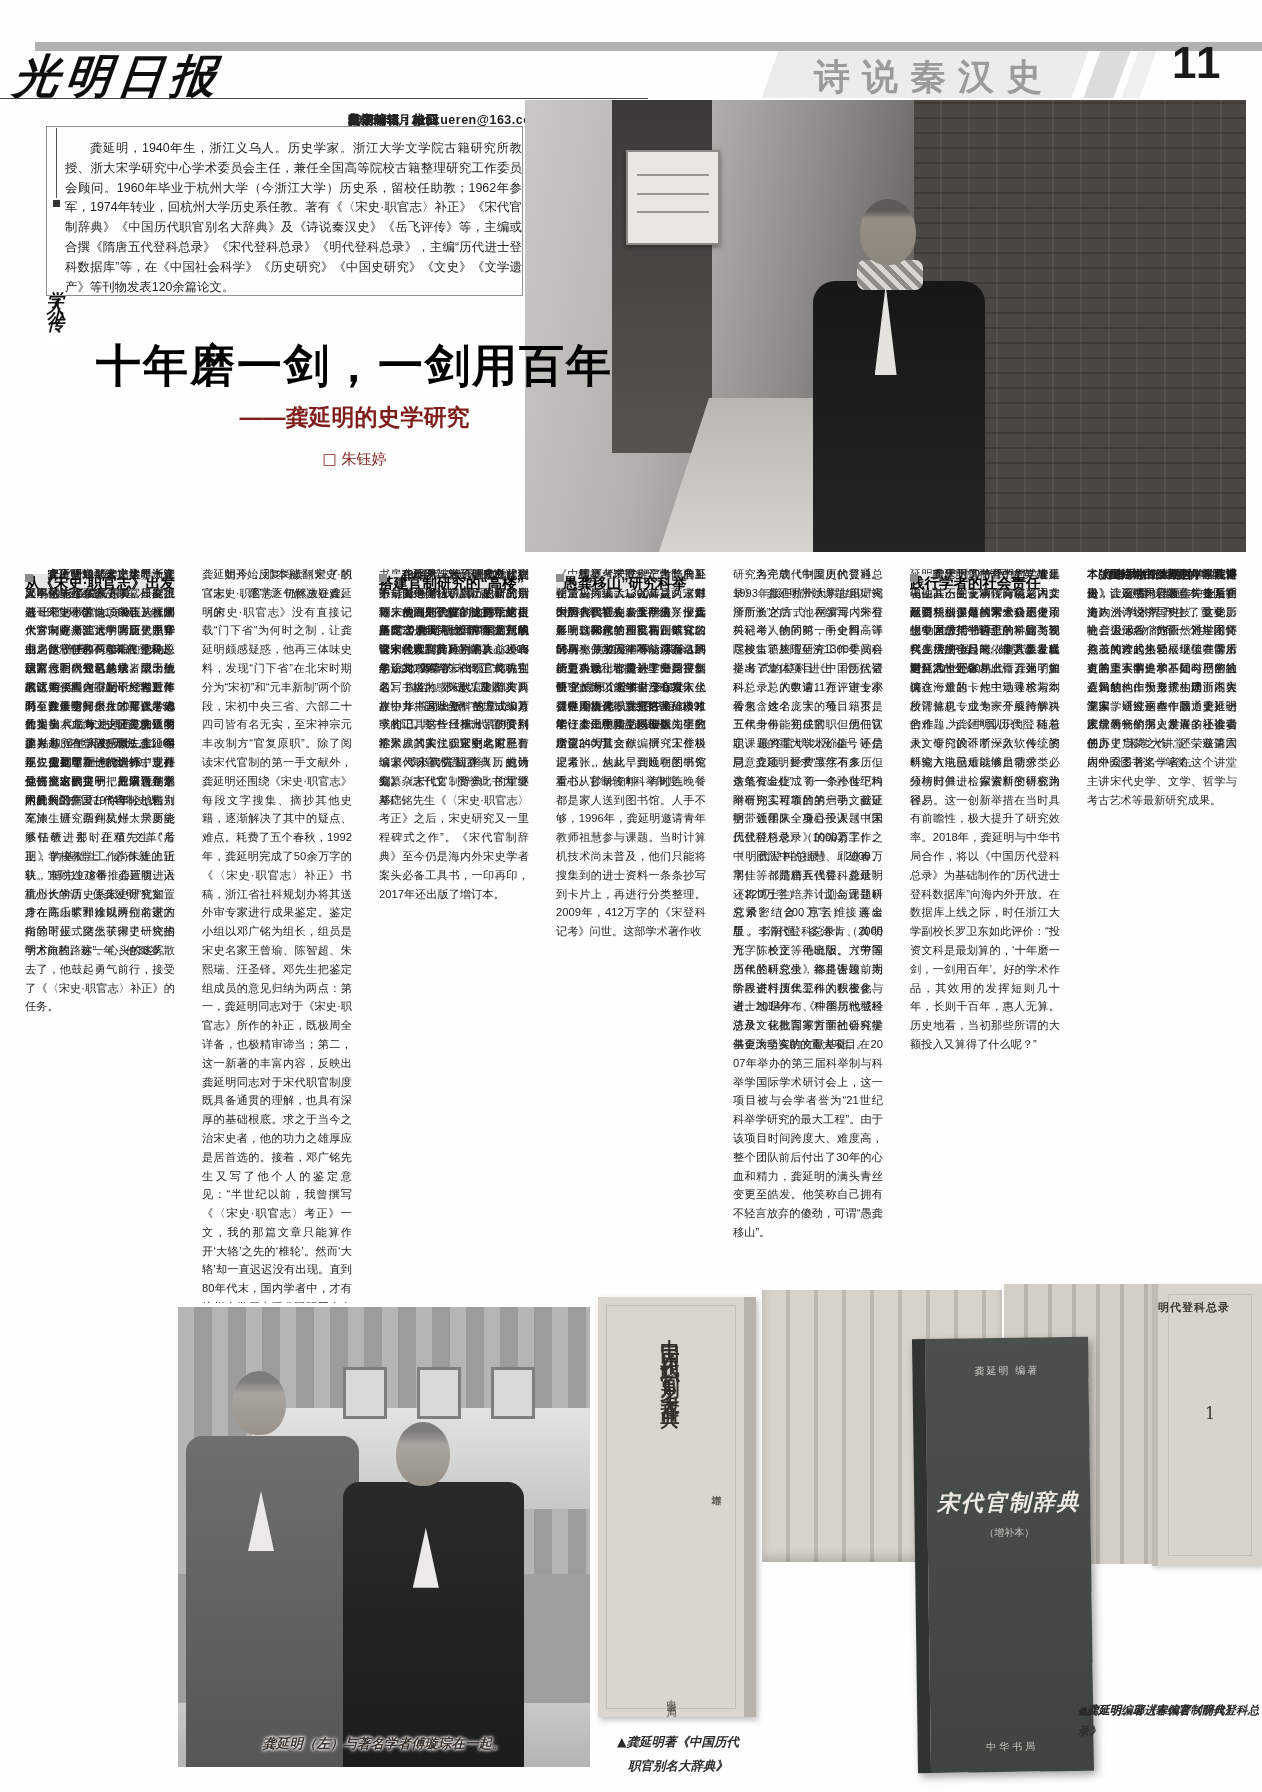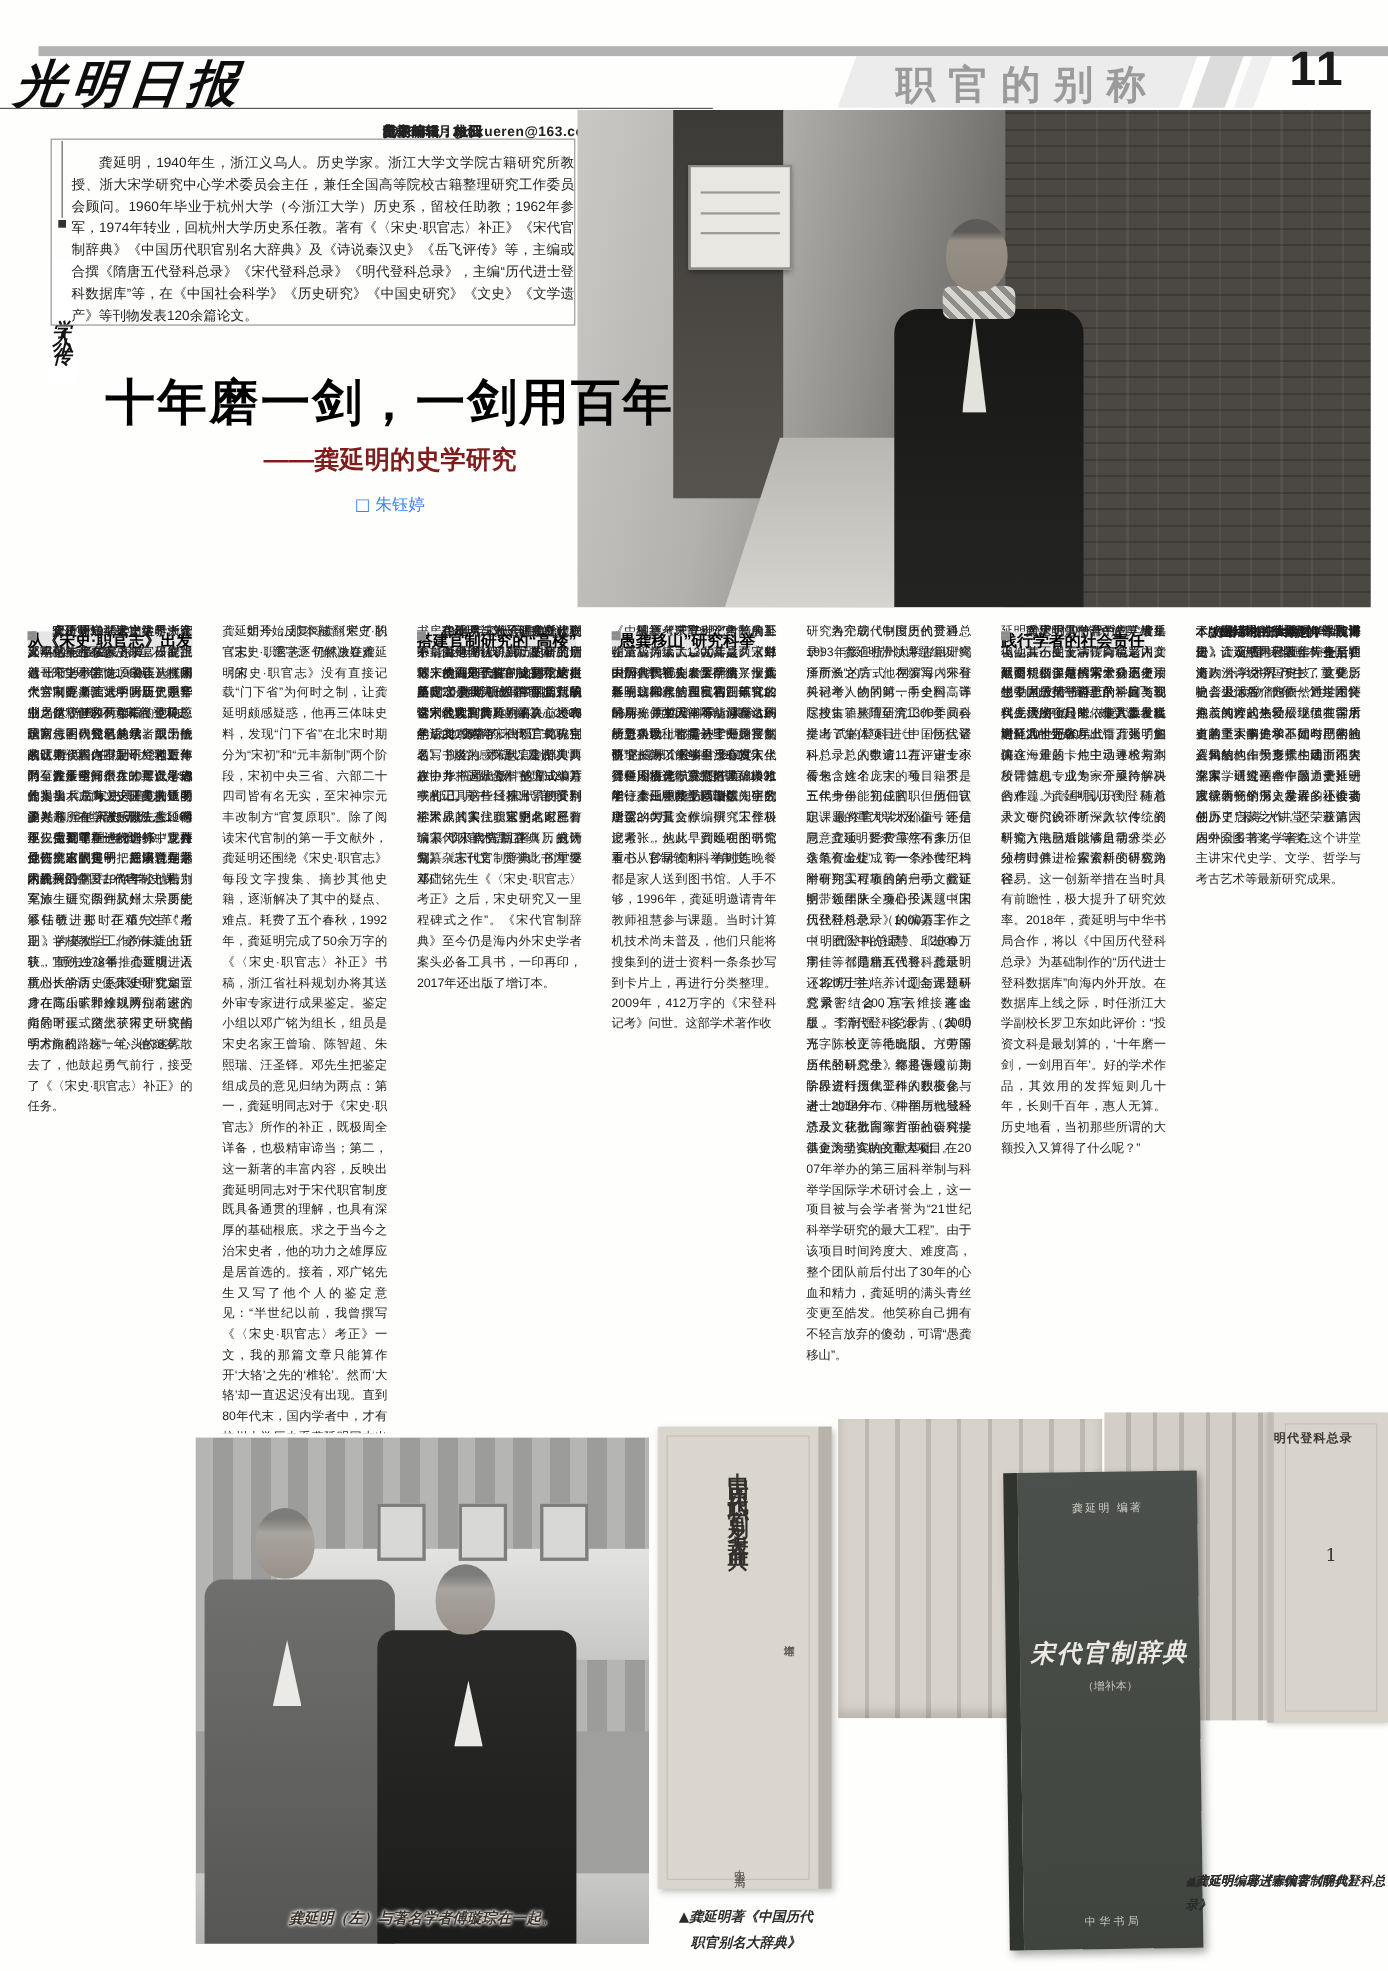--- a/index.html
+++ b/index.html
@@ -29,21 +29,21 @@
   .bio-line{left:56px;top:128px;width:1px;height:70px;background:#555;}
   .bio-dot{left:53px;top:200px;width:7px;height:7px;background:#333;}
   .bio-label{left:45px;top:238px;width:24px;height:110px;background:#fff;
         writing-mode:vertical-lr;font-family:"DejaVu Serif",serif;font-weight:bold;font-style:italic;
         font-size:17px;letter-spacing:8px;color:#111;text-align:center;}
   
   .title{left:62px;top:336px;width:585px;text-align:center;font-size:45px;font-weight:800;
         letter-spacing:2px;color:#000;}
   .subtitle{left:62px;top:402px;width:585px;text-align:center;font-size:23px;font-weight:700;color:#7f1d1d;}
   .byline{left:62px;top:450px;width:585px;text-align:center;font-size:15px;
-        font-family:"DejaVu Serif",serif;color:#3b82f6;}
+        font-family:"DejaVu Serif",serif;color:#7f1d1d;}
   
   .photo1{left:525px;top:100px;width:721px;height:452px;overflow:hidden;
         background:linear-gradient(100deg,#c9c8c4 0%,#b3b1ad 22%,#8f8d89 38%,#6b6966 52%,#55534f 66%,#454340 100%);}
   .photo1 .wall{right:0;top:0;width:46%;height:100%;
         background:repeating-linear-gradient(0deg,#55514c 0 13px,#46423d 13px 15px),
         repeating-linear-gradient(90deg,rgba(0,0,0,.12) 0 26px,rgba(255,255,255,.05) 26px 28px);
         background-blend-mode:multiply;}
   .photo1 .gate{left:12%;top:0;width:14%;height:78%;background:linear-gradient(180deg,#3c3a37,#57544f);}
   .photo1 .sign{left:14%;top:11%;width:13%;height:21%;background:#e9e7e2;border:2px solid #8c8a85;
         box-shadow:0 2px 5px rgba(0,0,0,.4);}
@@ -130,21 +130,21 @@
     <span>2025年7月21日</span>
     <span>星期一</span>
     <span>责任编辑：杜羽</span>
     <span>电子邮箱：gmxueren@163.com</span>
     <span>美术编辑：朱江</span>
   </div>
   <div class="banner">
     <div class="b1"></div>
     <div class="b2"></div>
     <div class="b3"></div>
-    <div class="btxt">职官的别称</div>
+    <div class="btxt">诗说秦汉史</div>
   </div>
   <div class="pageno">11</div>
   <div class="hrule"></div>
 
   <div class="bio-line"></div>
   <div class="bio-dot"></div>
   <div class="bio-label">学人小传</div>
   <div class="bio-box">
     <p>龚延明，1940年生，浙江义乌人。历史学家。浙江大学文学院古籍研究所教授、浙大宋学研究中心学术委员会主任，兼任全国高等院校古籍整理研究工作委员会顾问。1960年毕业于杭州大学（今浙江大学）历史系，留校任助教；1962年参军，1974年转业，回杭州大学历史系任教。著有《〈宋史·职官志〉补正》《宋代官制辞典》《中国历代职官别名大辞典》及《诗说秦汉史》《岳飞评传》等，主编或合撰《隋唐五代登科总录》《宋代登科总录》《明代登科总录》，主编“历代进士登科数据库”等，在《中国社会科学》《历史研究》《中国史研究》《文史》《文学遗产》等刊物发表120余篇论文。</p>
   </div>

